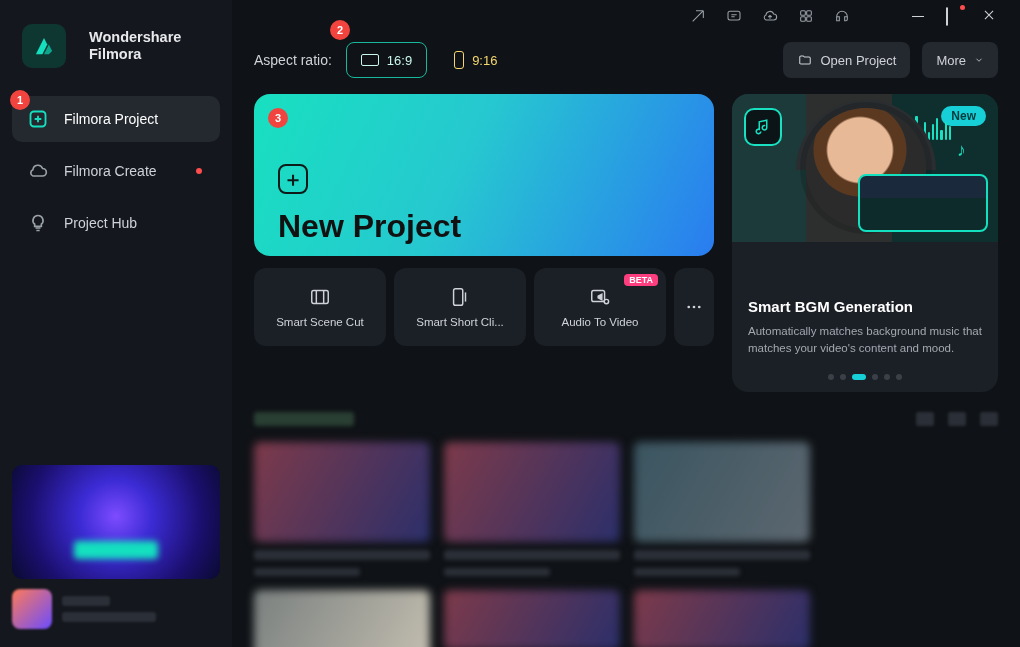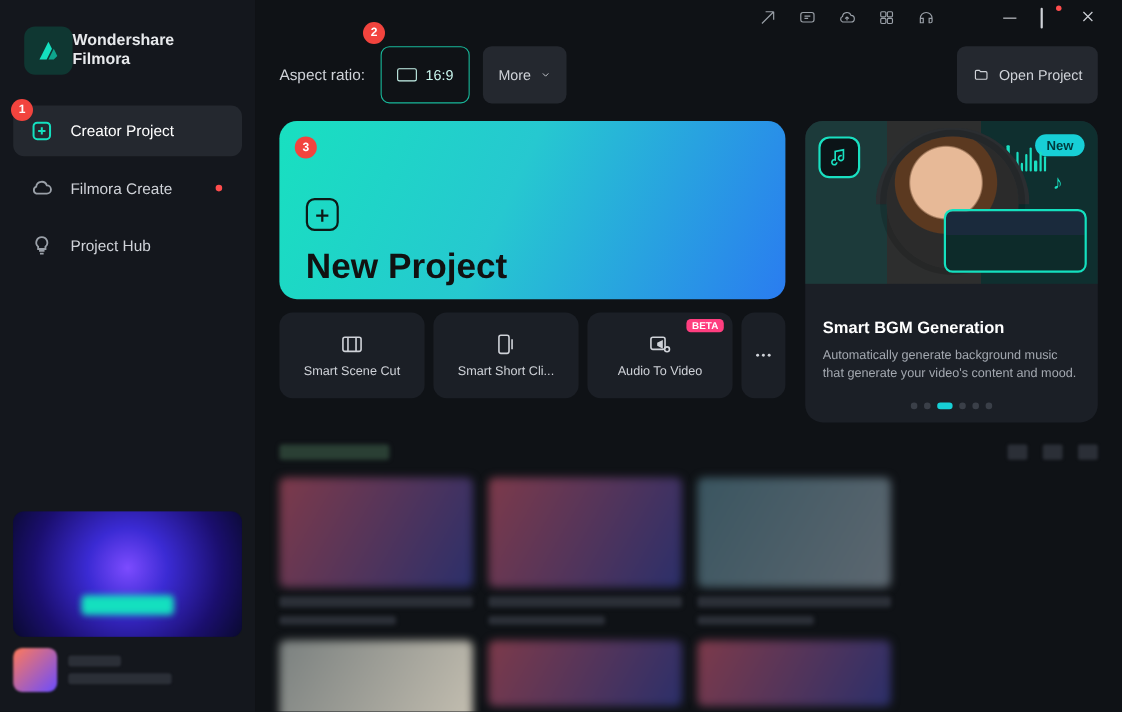--- a/index.html
+++ b/index.html
@@ -1,20 +1,20 @@
 <!DOCTYPE html>
 <html><head>
 <meta charset="utf-8">
 <style>
   * { box-sizing: border-box; margin: 0; padding: 0; }
   html, body { width: 1020px; height: 647px; font-family: -apple-system, "Segoe UI", Arial, sans-serif; background:#0f1216; color:#e7e9ec; overflow:hidden; }
   body { display:flex; }
   
   .sidebar { width: 232px; background:#14171d; display:flex; flex-direction:column; padding-top:24px; }
-  .brand { display:flex; align-items:center; gap:0; padding:0 22px 28px 22px; }
+  .brand { display:flex; align-items:center; gap:23px; padding:0 22px 28px 22px; }
   .brand-logo { width:44px; height:44px; background:#0f3732; border-radius:10px; display:flex; align-items:center; justify-content:center; }
   .brand-logo svg { width:26px; height:26px; }
   .brand-text { line-height:1.2; font-weight:700; font-size:14.5px; }
   .nav { padding: 0 12px; display:flex; flex-direction:column; gap:6px; }
   .nav-item { position:relative; height:46px; border-radius:10px; display:flex; align-items:center; gap:16px; padding:0 16px; color:#cfd2d8; font-size:14px; cursor:pointer; }
   .nav-item.active { background:#24282f; color:#fff; }
   .nav-item .ni-icon { width:20px; height:20px; display:flex; align-items:center; justify-content:center; color:#9aa0a8; }
   .nav-item.active .ni-icon { color:#14e0bf; }
   .nav-dot { position:absolute; right:18px; top:50%; transform:translateY(-50%); width:6px; height:6px; border-radius:50%; background:#ff4d4d; }
   .sidebar-thumbs { margin-top:auto; padding:10px 12px 18px 12px; display:flex; flex-direction:column; gap:10px; }
@@ -30,21 +30,21 @@
   .tb-icon { width:16px; height:16px; display:flex; align-items:center; justify-content:center; cursor:pointer; }
   .tb-sep { width:20px; }
   .win-btn { width:16px; height:16px; position:relative; cursor:pointer; }
   .win-min::before { content:""; position:absolute; left:2px; right:2px; top:50%; height:1.4px; background:#cfd2d8; }
   .win-max { border:1.4px solid #cfd2d8; border-radius:1px; width:12px; height:12px; margin-top:2px; }
   .win-max::after { content:""; position:absolute; right:-3px; top:-3px; width:5px; height:5px; border-radius:50%; background:#ff4d4d; }
   .win-close svg { width:14px; height:14px; }
   
   .aspect-row { display:flex; align-items:center; gap:12px; margin-top:18px; position:relative; }
   .aspect-label { color:#cfd2d8; font-size:14px; margin-right:2px; }
-  .chip { height:52px; padding:0 14px; border-radius:8px; display:flex; align-items:center; gap:8px; font-size:13px; color:#e7e9ec; cursor:pointer; }
+  .chip { height:36px; padding:0 14px; border-radius:8px; display:flex; align-items:center; gap:8px; font-size:13px; color:#e7e9ec; cursor:pointer; }
   .chip.outline-active { border:1.4px solid #18b89a; color:#c9f7ee; }
   .chip.outline { border:1.2px solid transparent; }
   .chip.filled { background:#24282f; color:#cfd2d8; }
   .chip .ic-rect { width:18px; height:12px; border:1.6px solid #c9f7ee; border-radius:2px; }
   .chip .ic-phone { width:10px; height:18px; border:1.6px solid #f5d76e; border-radius:3px; position:relative; }
   .chip.outline .ic-phone { border-color:#f5d76e; }
   .chip.outline .txt916 { color:#f5d76e; }
   .chip .chev { width:10px; height:10px; }
   .open-proj { margin-left:auto; }
   .open-proj .folder { width:16px; height:14px; }
@@ -69,21 +69,21 @@
      linear-gradient(90deg,#1c3a3a 0 28%, #2d2e2e 28% 60%, #0f2f2f 60% 100%);
      position:relative; }
   .promo-img .tag-new { position:absolute; top:12px; right:12px; background:#17cfd6; color:#003b3d; font-size:12px; font-weight:800; padding:3px 10px; border-radius:999px; }
   .promo-img .music-box { position:absolute; left:12px; top:14px; width:38px; height:38px; border:2px solid #19e0c1; border-radius:10px; background:#0b1417; display:flex; align-items:center; justify-content:center; }
   .promo-img .wave { position:absolute; right:12px; top:22px; width:100px; height:24px; }
   .promo-img .wave span { display:inline-block; width:2.2px; margin-right:2px; background:#19e0c1; border-radius:1px; }
   .promo-img .avatar { position:absolute; left:74px; top:14px; width:120px; height:120px; border-radius:50%; background:radial-gradient(circle at 45% 35%, #e7b997 0 32px, #5b3920 34px 46px, #2b2b2b 47px); box-shadow:0 0 0 6px rgba(0,0,0,0.15); }
   .promo-img .headphones { position:absolute; left:64px; top:6px; width:140px; height:70px; border:10px solid #2b2e31; border-bottom:none; border-radius:80px 80px 0 0; }
   .promo-img .timeline { position:absolute; right:10px; bottom:10px; width:130px; height:58px; border:2px solid #14e0bf; border-radius:8px; background:linear-gradient(180deg,#1a2a3c 0 40%, #0d2b2a 40% 100%); }
   .promo-img .floatnote { position:absolute; right:32px; top:46px; color:#19e0c1; font-size:18px; }
-  .promo-body { padding:32px 16px 10px 16px; }
+  .promo-body { padding:32px 16px 10px 16px;margin-top:24px; }
   .promo-title { font-size:15px; font-weight:700; color:#fff; }
   .promo-desc { margin-top:8px; font-size:11.5px; color:#a3a8b0; line-height:1.5; }
   .promo-dots { display:flex; justify-content:center; gap:6px; padding:6px 0 12px 0; }
   .promo-dots span { width:6px; height:6px; border-radius:50%; background:#3a3f48; }
   .promo-dots span.on { width:14px; border-radius:3px; background:#17cfd6; }
   
   .recent { margin-top:20px; flex:1; }
   .recent-head { display:flex; align-items:center; justify-content:space-between; }
   .recent-title { width:100px; height:14px; background:#2a3f34; border-radius:3px; filter:blur(2px); }
   .recent-tools { display:flex; gap:14px; }
@@ -116,21 +116,21 @@
 
   <nav class="nav">
     <div class="nav-item active" style="position:relative;">
       <span class="note" style="left:-2px; top:-6px;">1</span>
       <span class="ni-icon">
         <svg viewBox="0 0 24 24" fill="none" stroke="currentColor" stroke-width="2.2">
             <rect x="3" y="3" width="18" height="18" rx="4"></rect>
             <path d="M12 8v8M8 12h8"></path>
           </svg>
       </span>
-      <span>Creator Project</span>
+      <span>Filmora Project</span>
     </div>
     <div class="nav-item">
       <span class="ni-icon">
         <svg viewBox="0 0 24 24" fill="none" stroke="currentColor" stroke-width="2">
             <path d="M17.5 18a4.5 4.5 0 0 0 0-9 6 6 0 0 0-11.6 1.5A4 4 0 0 0 6 18h11.5z"></path>
           </svg>
       </span>
       <span>Filmora Create</span>
       <span class="nav-dot"></span>
     </div>
@@ -198,31 +198,35 @@
         </svg></span>
   </div>
 
   <div class="aspect-row">
     <span class="note" style="left:76px; top:-22px;">2</span>
     <span class="aspect-label">Aspect ratio:</span>
     <div class="chip outline-active">
       <span class="ic-rect"></span>
       <span>16:9</span>
     </div>
+    <div class="chip outline">
+      <span class="ic-phone"></span>
+      <span class="txt916">9:16</span>
+    </div>
+    <div class="chip filled open-proj">
+      <svg class="folder" viewBox="0 0 24 24" fill="none" stroke="currentColor" stroke-width="1.8">
+          <path d="M3 7a2 2 0 0 1 2-2h4l2 2h8a2 2 0 0 1 2 2v8a2 2 0 0 1-2 2H5a2 2 0 0 1-2-2V7z"></path>
+        </svg>
+      <span>Open Project</span>
+    </div>
     <div class="chip filled">
       <span>More</span>
       <svg class="chev" viewBox="0 0 24 24" fill="none" stroke="currentColor" stroke-width="2">
           <path d="M6 9l6 6 6-6"></path>
         </svg>
-    </div>
-    <div class="chip filled open-proj">
-      <svg class="folder" viewBox="0 0 24 24" fill="none" stroke="currentColor" stroke-width="1.8">
-          <path d="M3 7a2 2 0 0 1 2-2h4l2 2h8a2 2 0 0 1 2 2v8a2 2 0 0 1-2 2H5a2 2 0 0 1-2-2V7z"></path>
-        </svg>
-      <span>Open Project</span>
     </div>
   </div>
 
   <div class="hero-row">
     <div class="new-project-area">
       <div class="new-project">
         <span class="note" style="left:14px; top:14px;">3</span>
         <div class="plus">＋</div>
         <div class="np-title">New Project</div>
       </div>
@@ -271,21 +275,21 @@
         <div class="wave">
           <span style="height:8px"></span><span style="height:18px"></span><span style="height:12px"></span><span style="height:22px"></span><span style="height:10px"></span><span style="height:20px"></span><span style="height:14px"></span><span style="height:24px"></span><span style="height:12px"></span><span style="height:18px"></span><span style="height:8px"></span><span style="height:16px"></span><span style="height:22px"></span><span style="height:10px"></span><span style="height:18px"></span><span style="height:14px"></span>
         </div>
         <span class="floatnote">♪</span>
         <div class="headphones"></div>
         <div class="avatar"></div>
         <div class="timeline"></div>
       </div>
       <div class="promo-body">
         <div class="promo-title">Smart BGM Generation</div>
-        <div class="promo-desc">Automatically generate background music that generate your video's content and mood.</div>
+        <div class="promo-desc">Automatically matches background music that matches your video's content and mood.</div>
       </div>
       <div class="promo-dots">
         <span></span>
           <span></span>
           <span class="on"></span>
           <span></span>
           <span></span>
           <span></span>
       </div>
     </div>

